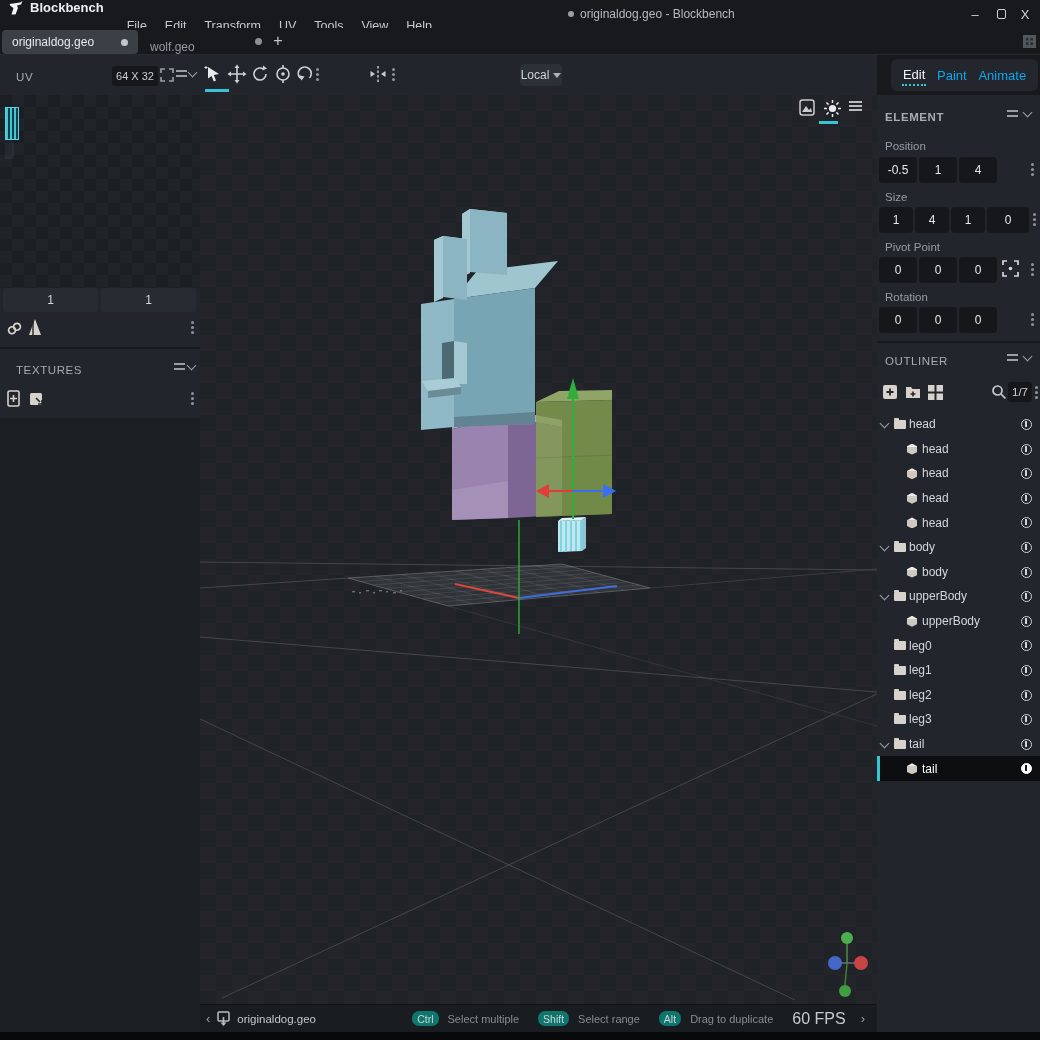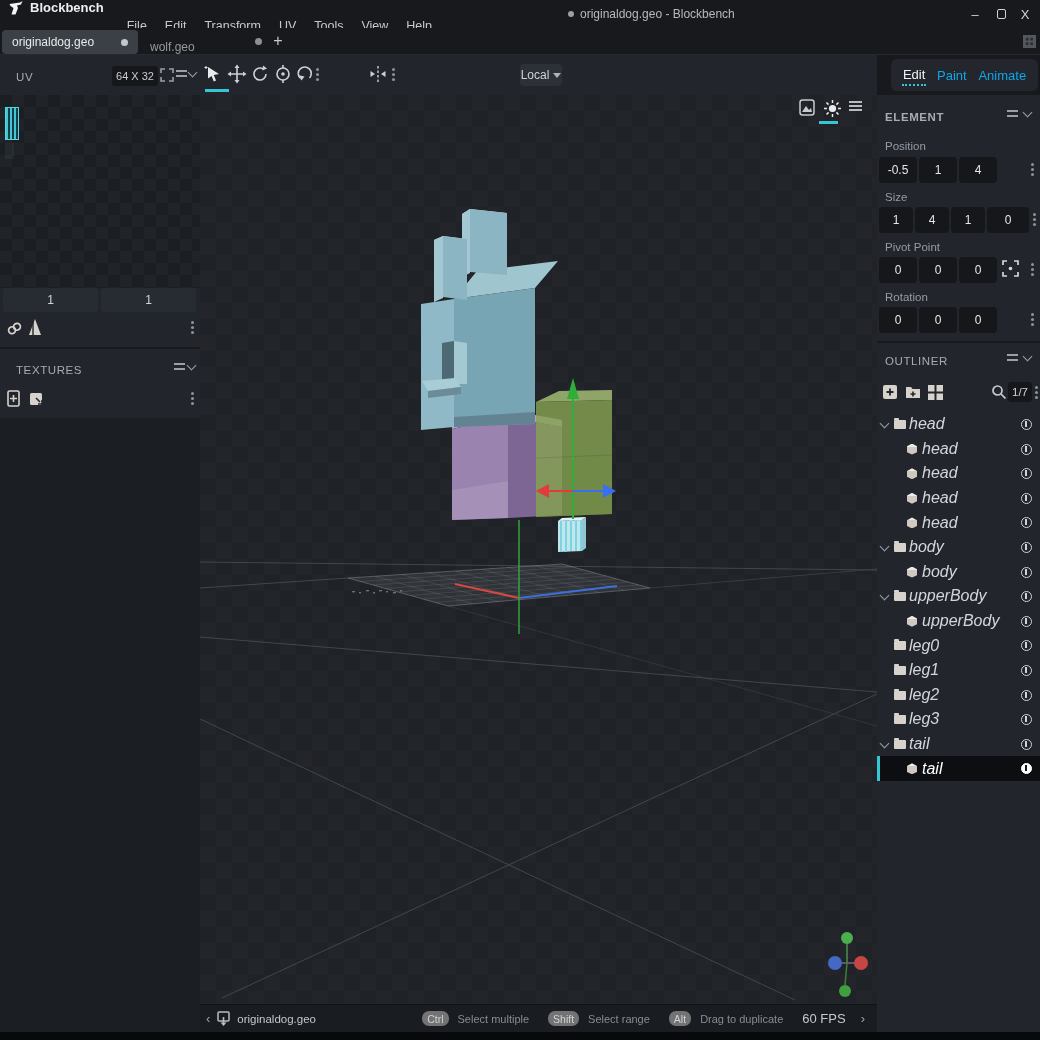--- a/index.html
+++ b/index.html
@@ -81,34 +81,34 @@
     background-position:0 0, 16px 16px; background-size:32px 32px;
   }
   .vpicons { position:absolute; right:14px; top:4px; display:flex; align-items:flex-start; gap:6px; }
   .sun-underline { position:absolute; right:39px; top:26px; width:19px; height:2.5px; background:#36c5d4; }
 
   
   .statusbar { position:absolute; left:200px; top:1004px; width:677px; height:28px; background:#191c20; border-top:1px solid #101214; display:flex; align-items:center; }
   .sb-chev { font-size:13px; color:#9aa0a6; padding:0 6px; }
   .sb-file { font-size:11.5px; color:#c3c7cb; margin-left:6px; }
   .sb-right { position:absolute; right:6px; display:flex; align-items:center; gap:9px; }
-  .keybadge { background:#737373; border-radius:7px; padding:1.5px 5px; font-size:10.5px; color:#d0d4d8; }
+  .keybadge { background:#0f766e; border-radius:7px; padding:1.5px 5px; font-size:10.5px; color:#d0d4d8; }
   .hinttext { font-size:11px; color:#878d94; margin-right:10px; }
-  .fpstext { font-size:13px; color:#c6cad0; }
+  .fpstext { font-size:16px; color:#c6cad0; }
   .bottomblack { position:absolute; left:0; top:1032px; width:1040px; height:8px; background:#08090a; }
 
   
   .rightpanel { position:absolute; left:877px; top:95px; width:163px; height:937px; background:#22262c; }
   .field { position:absolute; height:26px; background:#15171b; border-radius:4px; font-size:12px; color:#e4e6e8; text-align:center; line-height:26px; overflow:hidden; }
   .counterbox { position:absolute; background:#15171b; border-radius:3px; font-size:11.5px; color:#d0d4d7; text-align:center; }
 
   
   .rows { position:absolute; left:0; top:317px; width:163px; display:flex; flex-direction:column; }
   .row { position:relative; height:24.6px; display:flex; align-items:center; }
-  .row .lbl { font-size:16px; color:#d3d6d9; margin-left:4px;font-style:italic; }
+  .row .lbl { font-size:12px; color:#d3d6d9; margin-left:4px; }
   .row.selected { background:#0c0e11; }
   .row.selected .lbl { color:#ffffff; }
   .selbar { position:absolute; left:0; top:0; width:3px; height:100%; background:#36c5d4; }
   .chev { width:7px; height:7px; border-right:1.6px solid #9aa0a6; border-bottom:1.6px solid #9aa0a6; transform:rotate(45deg); position:absolute; left:4px; top:8px; }
   .fico { position:absolute; width:12px; height:9px; background:#d8d2cc; border-radius:1px; top:8px; }
   .fico::before { content:""; position:absolute; left:0; top:-2px; width:5px; height:2px; background:#d8d2cc; border-radius:1px 1px 0 0; }
   .cico { position:absolute; width:10px; height:11px; top:7px;
     background:linear-gradient(180deg,#f0ebe6 0 30%, #cfc9c2 30% 100%);
     clip-path:polygon(50% 0, 100% 25%, 100% 78%, 50% 100%, 0 78%, 0 25%); }
   .eye { position:absolute; right:8px; top:7px; width:11px; height:11px; border:1.6px solid #cfd3d6; border-radius:50%; }

